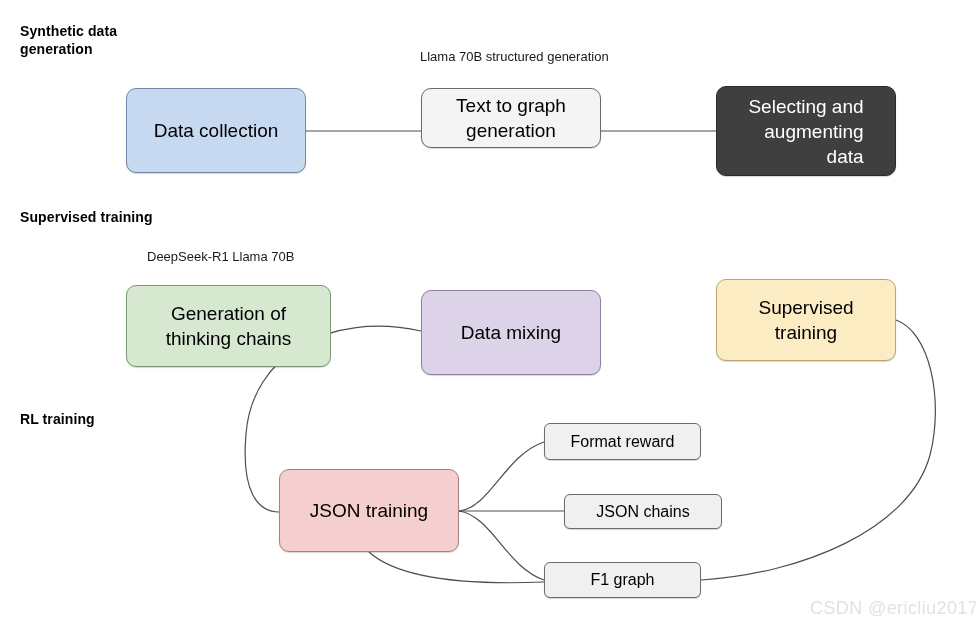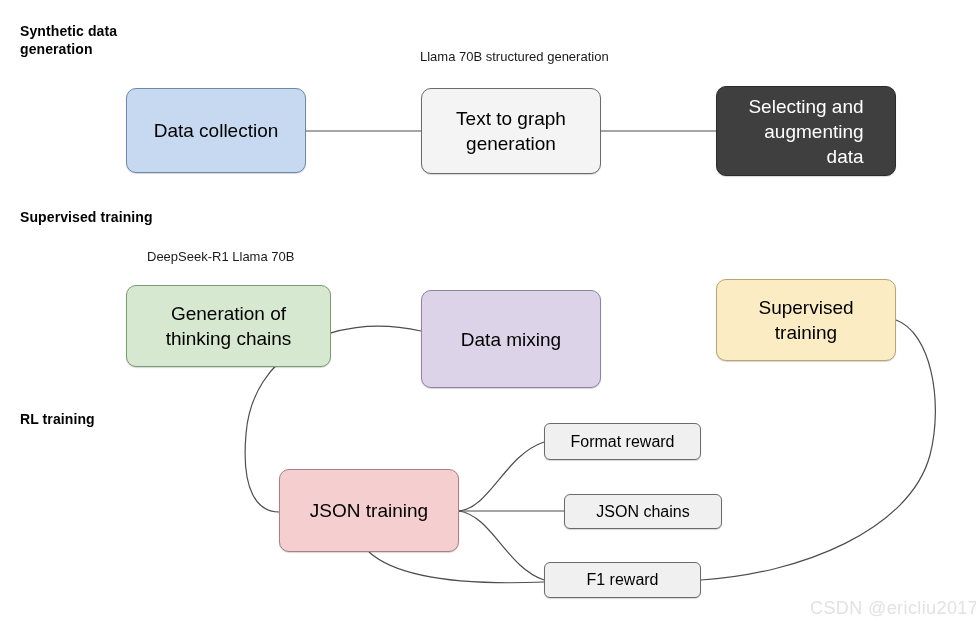--- a/index.html
+++ b/index.html
@@ -92,31 +92,31 @@
 generation</div>
       <div class="section-label" style="left: 20px; top: 208px;">Supervised training</div>
       <div class="section-label" style="left: 20px; top: 410px;">RL training</div>
     </div>
   <div id="edge-labels-layer">
       <div class="edge-label" style="left: 420px; top: 50px;">Llama 70B structured generation</div>
       <div class="edge-label" style="left: 147px; top: 250px;">DeepSeek-R1 Llama 70B</div>
     </div>
   <div id="nodes-layer">
       <div class="node" style="left: 126px; top: 88px; width: 180px; height: 85px; background: rgb(198, 217, 241); border-color: rgb(112, 136, 168); color: rgb(0, 0, 0);"><span>Data collection</span></div>
-      <div class="node" style="left: 421px; top: 88px; width: 180px; height: 86px; background: rgb(244, 244, 244); border-color: rgb(107, 107, 107); color: rgb(0, 0, 0);"><span>Text to graph
+      <div class="node" style="left: 421px; top: 88px; width: 180px; height: 60px; background: rgb(244, 244, 244); border-color: rgb(107, 107, 107); color: rgb(0, 0, 0);"><span>Text to graph
 generation</span></div>
       <div class="node" style="left: 716px; top: 86px; width: 180px; height: 90px; background: rgb(63, 63, 63); border-color: rgb(43, 43, 43); color: #ffffff; text-align: right;"><span>Selecting and
 augmenting
 data</span></div>
       <div class="node" style="left: 126px; top: 285px; width: 205px; height: 82px; background: rgb(214, 232, 208); border-color: rgb(123, 155, 116); color: rgb(0, 0, 0);"><span>Generation of
 thinking chains</span></div>
-      <div class="node" style="left: 421px; top: 290px; width: 180px; height: 98px; background: rgb(221, 211, 233); border-color: rgb(142, 130, 160); color: rgb(0, 0, 0);"><span>Data mixing</span></div>
+      <div class="node" style="left: 421px; top: 290px; width: 180px; height: 85px; background: rgb(221, 211, 233); border-color: rgb(142, 130, 160); color: rgb(0, 0, 0);"><span>Data mixing</span></div>
       <div class="node" style="left: 716px; top: 279px; width: 180px; height: 82px; background: rgb(252, 236, 195); border-color: rgb(184, 165, 113); color: rgb(0, 0, 0);"><span>Supervised
 training</span></div>
       <div class="node" style="left: 279px; top: 469px; width: 180px; height: 83px; background: rgb(245, 207, 207); border-color: rgb(169, 128, 128); color: rgb(0, 0, 0);"><span>JSON training</span></div>
       <div class="node small" style="left: 544px; top: 423px; width: 157px; height: 37px; background: rgb(240, 240, 240); border-color: rgb(107, 107, 107); color: rgb(0, 0, 0);"><span>Format reward</span></div>
       <div class="node small" style="left: 564px; top: 494px; width: 158px; height: 35px; background: rgb(240, 240, 240); border-color: rgb(107, 107, 107); color: rgb(0, 0, 0);"><span>JSON chains</span></div>
-      <div class="node small" style="left: 544px; top: 562px; width: 157px; height: 36px; background: rgb(240, 240, 240); border-color: rgb(107, 107, 107); color: rgb(0, 0, 0);"><span>F1 reward</span></div>
+      <div class="node small" style="left: 544px; top: 562px; width: 157px; height: 36px; background: rgb(240, 240, 240); border-color: rgb(107, 107, 107); color: rgb(0, 0, 0);"><span>F1 graph</span></div>
     </div>
 
   <div class="watermark" style="left: 810px; top: 598px;">CSDN @ericliu2017</div>
 
 </div>
 
 </body></html>

